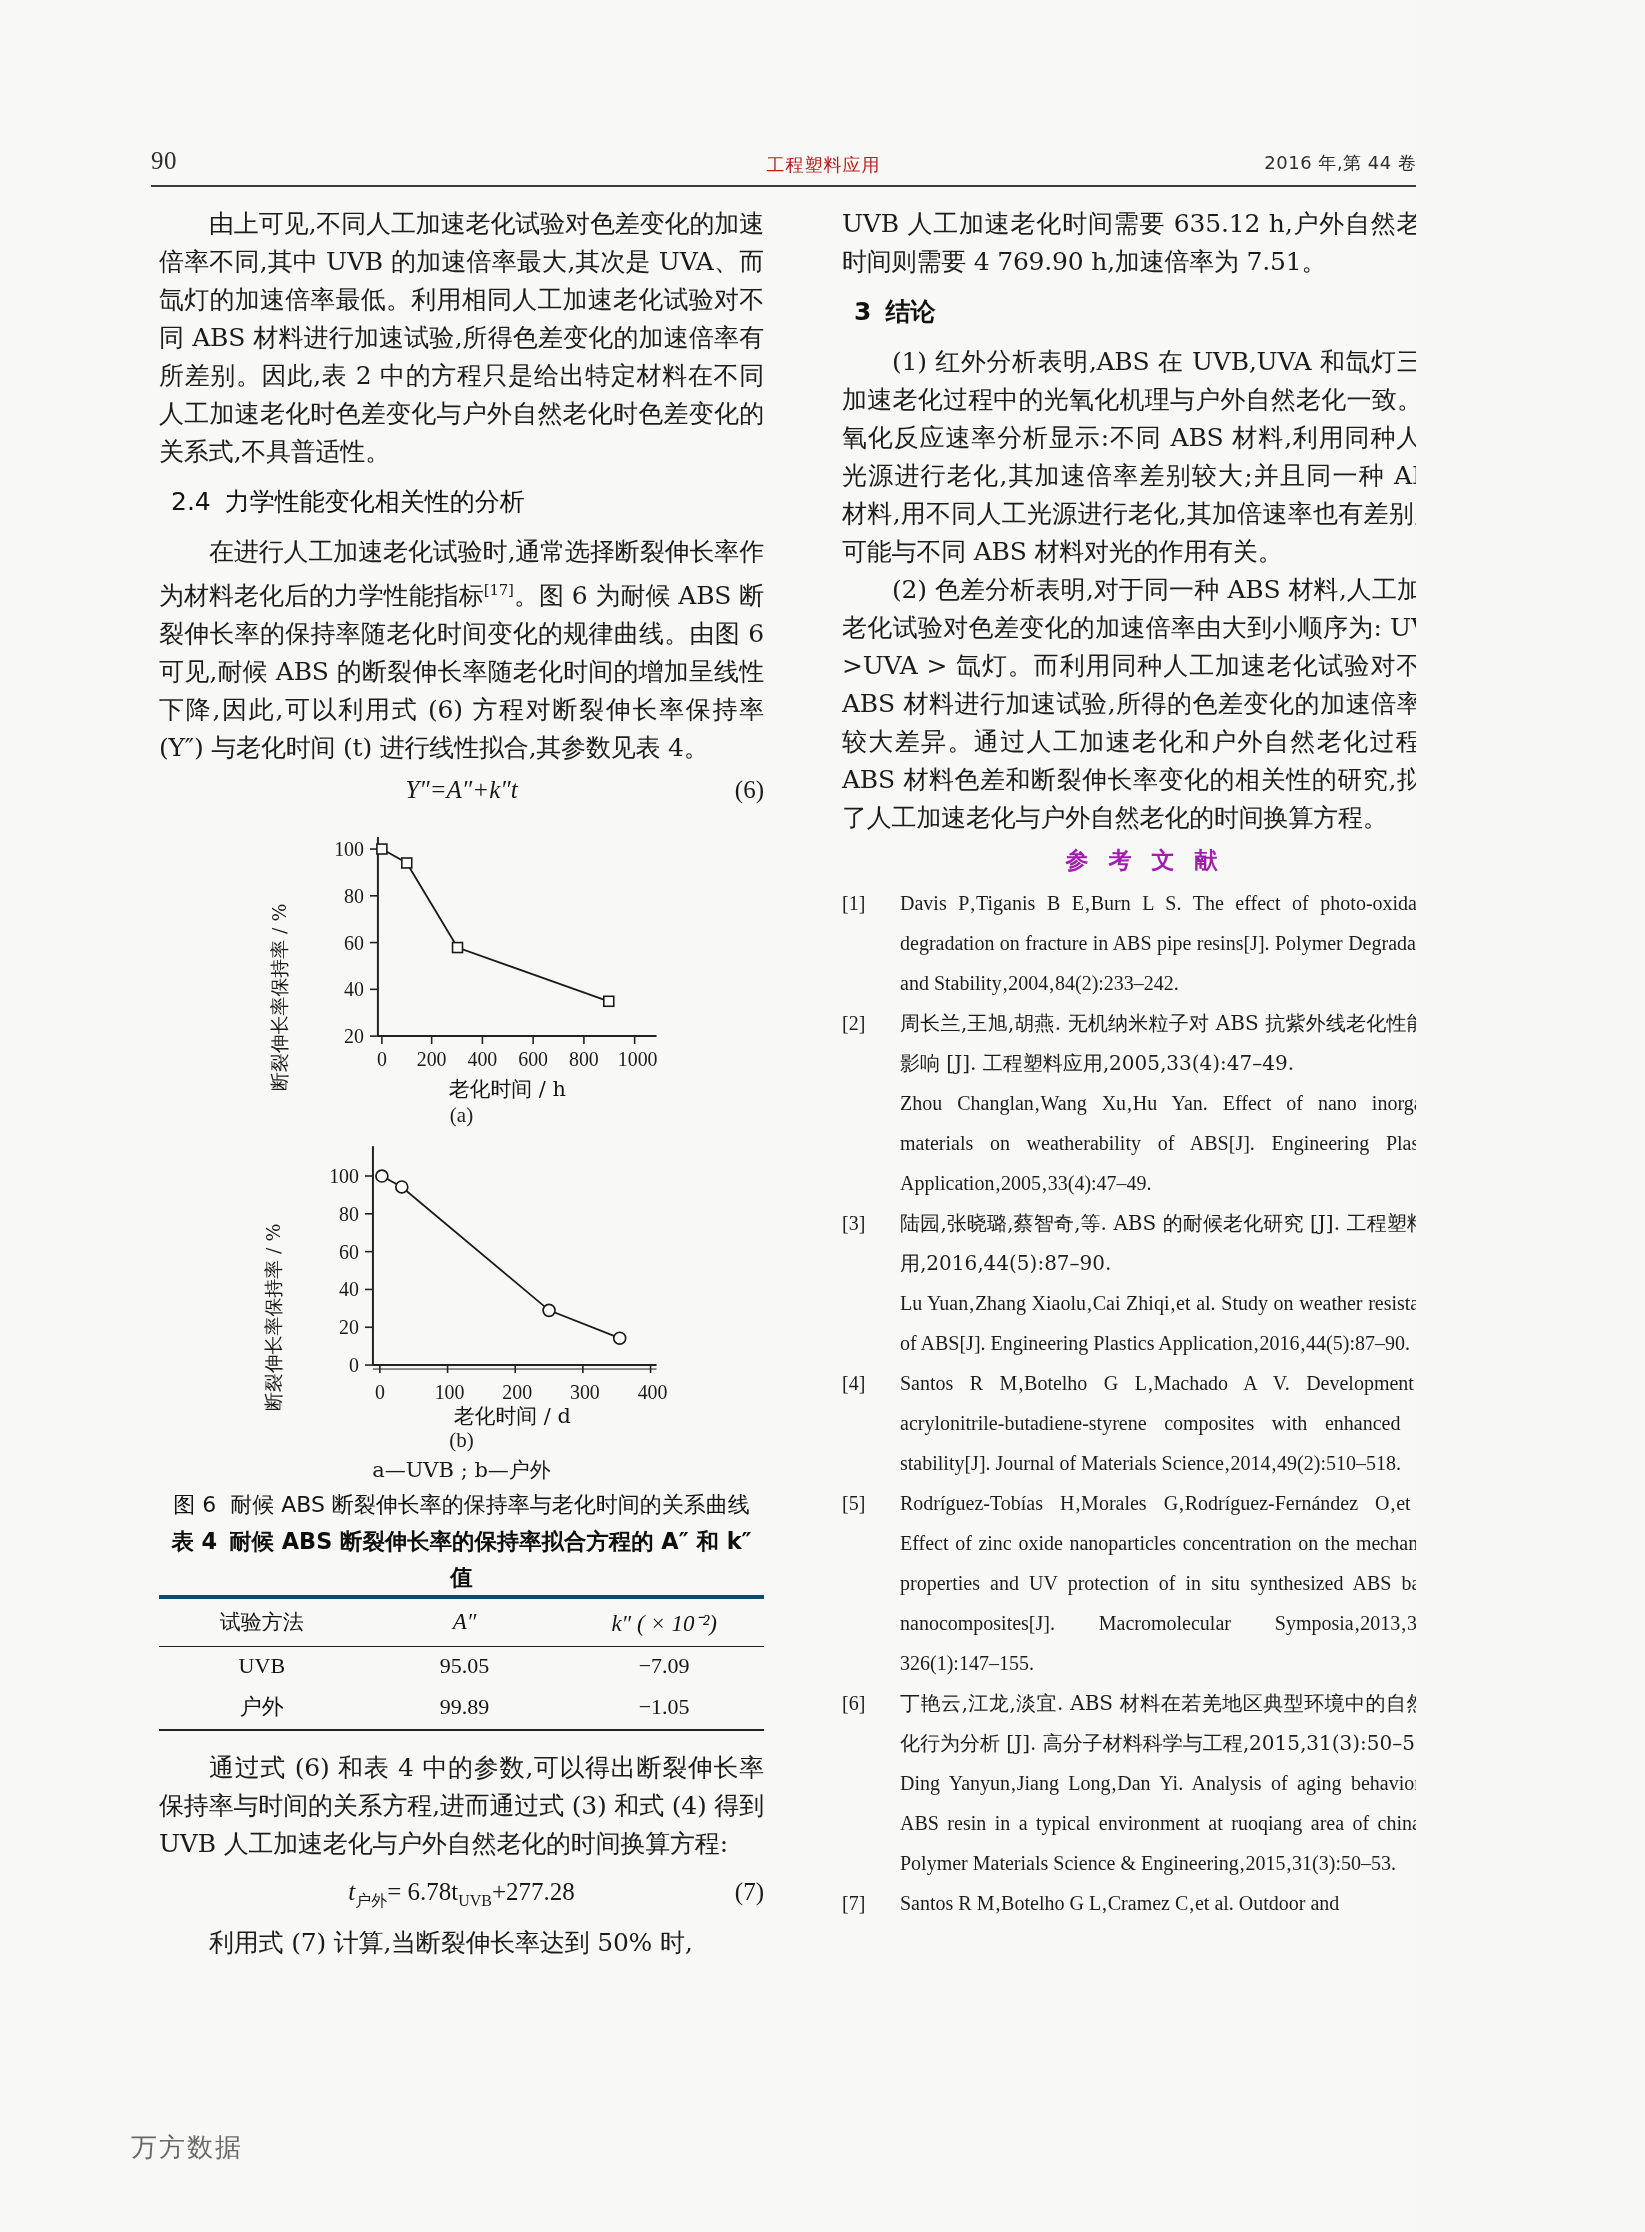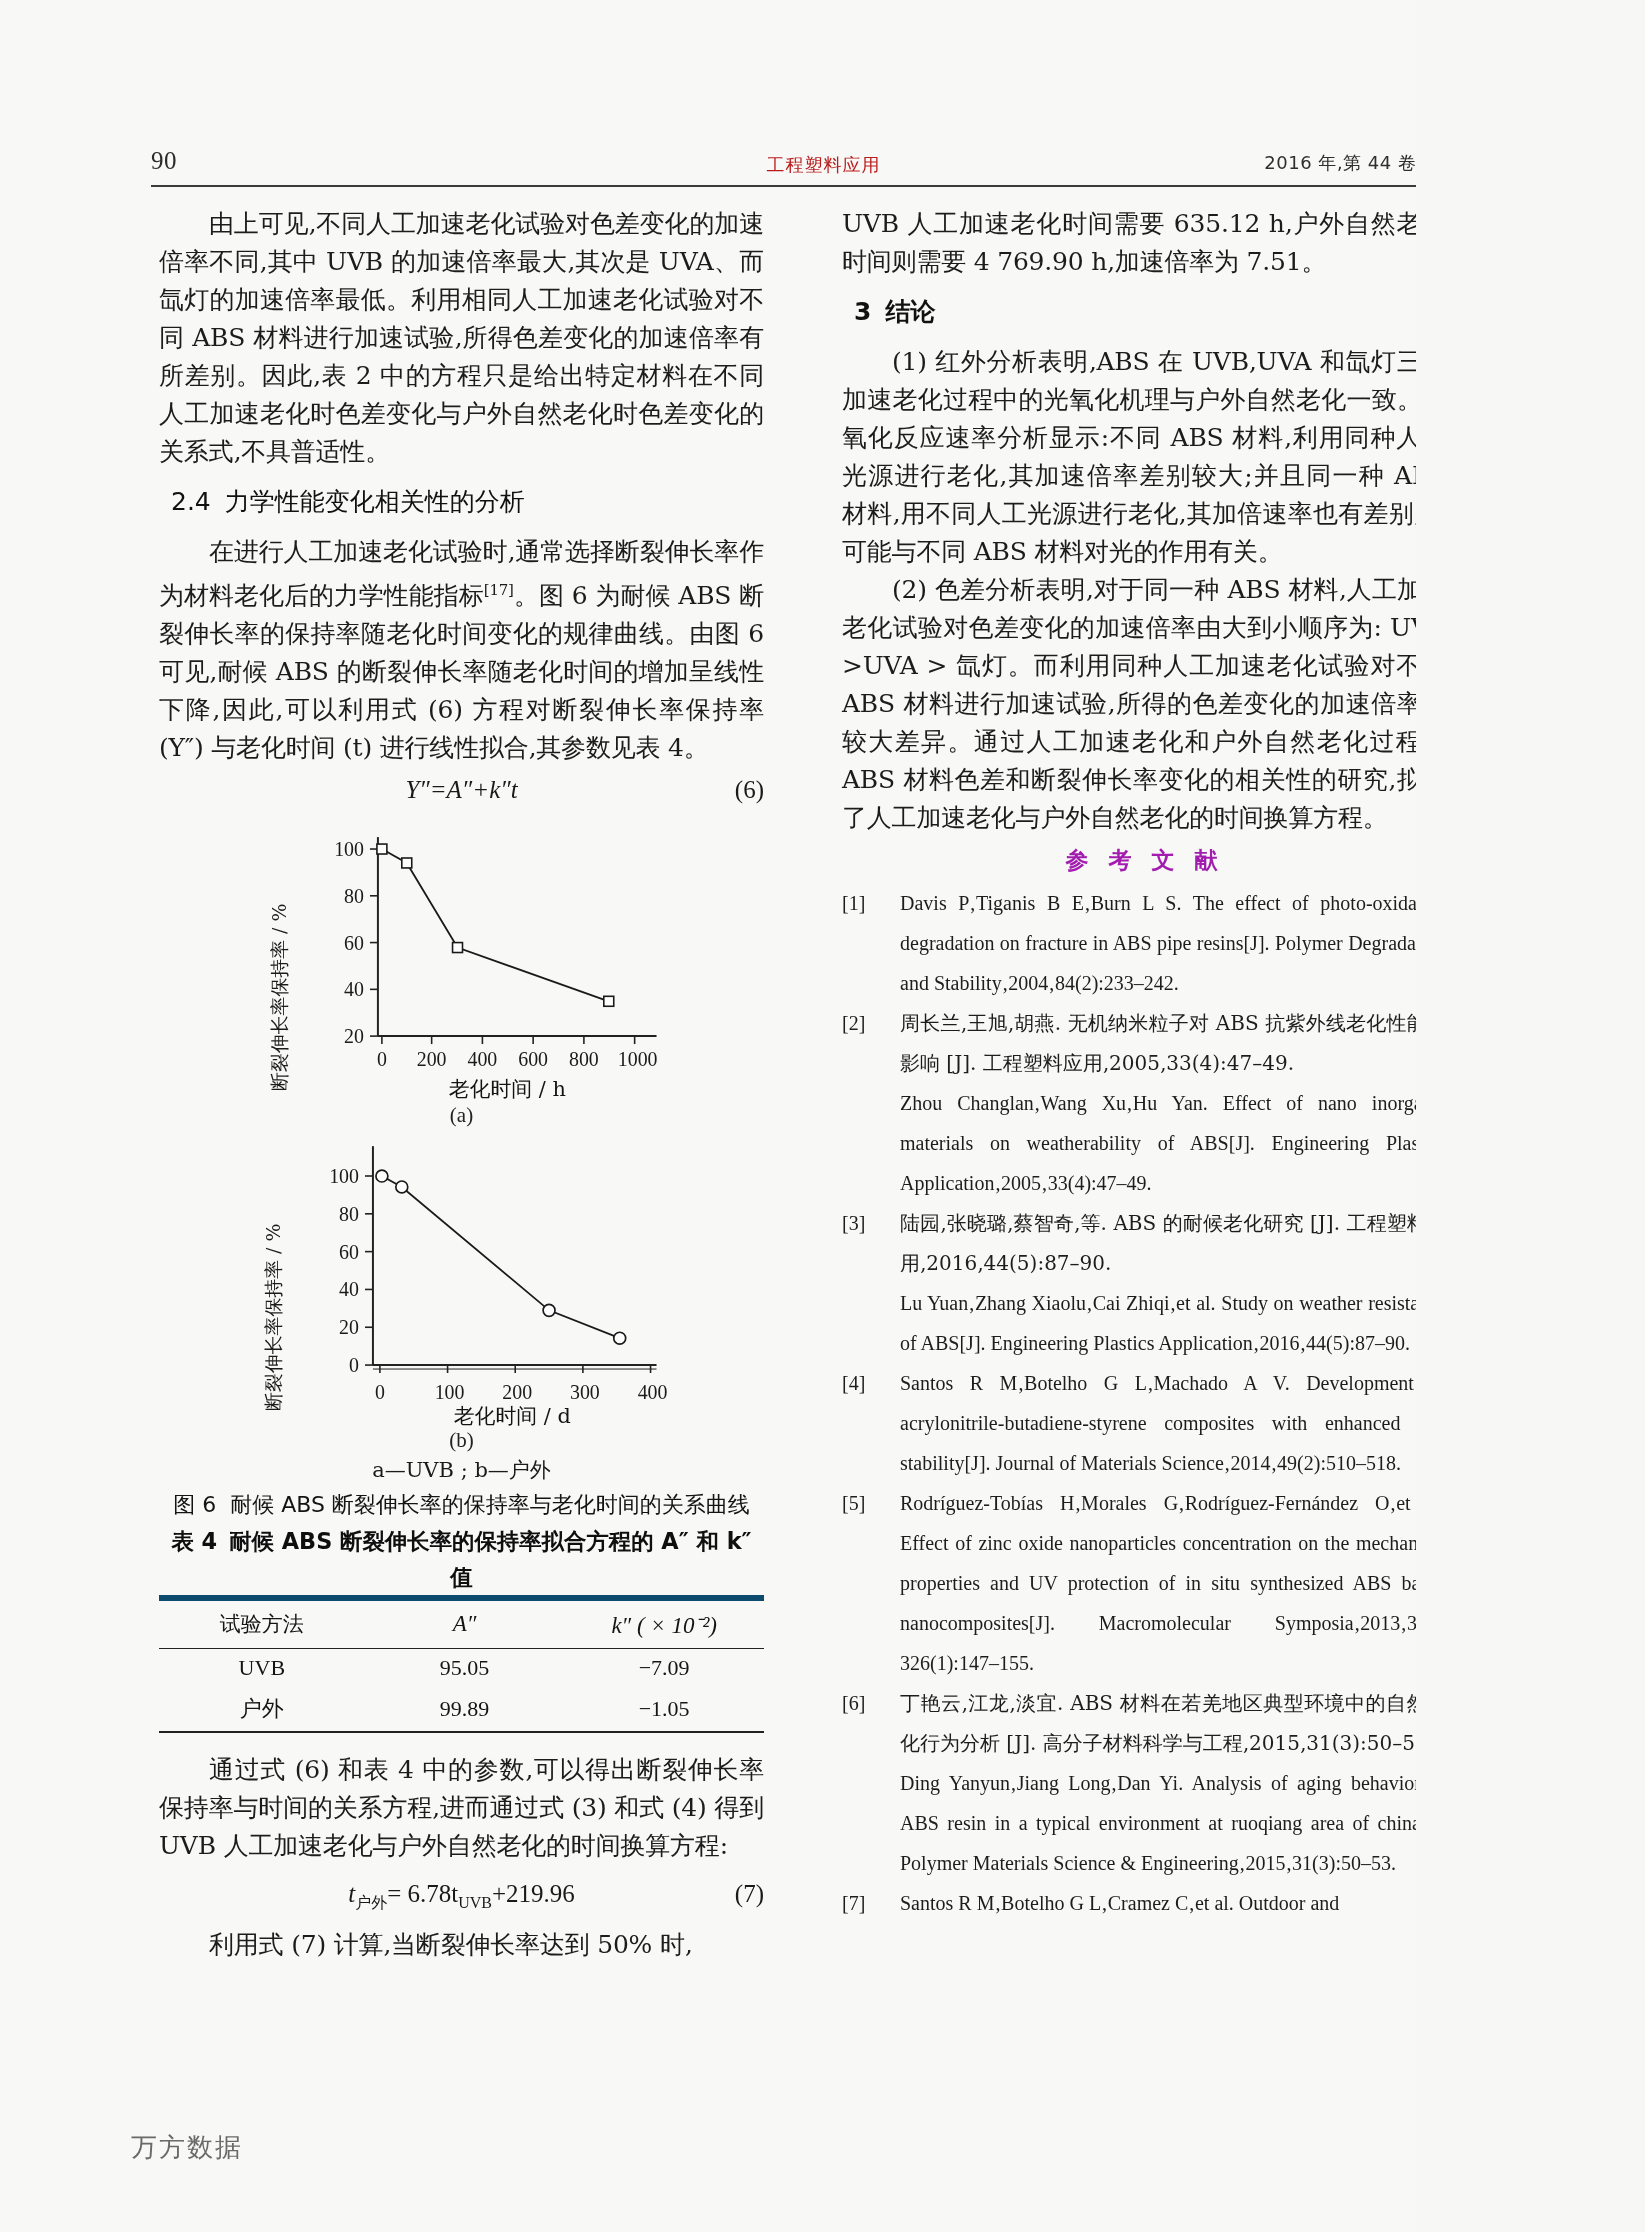--- a/index.html
+++ b/index.html
@@ -167,21 +167,21 @@
     font-family: "Liberation Serif", serif;
     font-style: italic;
     font-size: 23px;
   }
   table.data tbody td {
     padding: 6px 0 7px 0;
     text-align: center;
     font-size: 22px;
   }
   .trule-dbl {
-    border-top: 6px solid #0c4a6e;
+    border-top: 4px solid #0c4a6e;
     border-bottom: 1px solid #222;
   }
   .tr-thin-top { border-top: 1px solid #222; }
   .trule-bot { border-bottom: 2px solid #222; }
 
   
   .refhead {
     text-align: center;
     font-size: 23px;
     font-weight: bold;
@@ -384,21 +384,21 @@
           <td>户外</td>
           <td>99.89</td>
           <td>−1.05</td>
         </tr>
       </tbody>
     </table>
 
     <p class="body indent" style="margin-top:18px;">通过式 (6) 和表 4 中的参数‚可以得出断裂伸长率保持率与时间的关系方程‚进而通过式 (3) 和式 (4) 得到 UVB 人工加速老化与户外自然老化的时间换算方程:</p>
 
     <div class="formula" style="margin-top:6px;">
-      <span>t</span><sub class="sm">户外</sub><span class="up">= 6.78t</span><sub class="sm">UVB</sub><span class="up">+219.96</span>
+      <span>t</span><sub class="sm">户外</sub><span class="up">= 6.78t</span><sub class="sm">UVB</sub><span class="up">+277.28</span>
       <span class="tag">(7)</span>
     </div>
 
     <p class="body indent">利用式 (7) 计算‚当断裂伸长率达到 50% 时‚</p>
   </div>
 
   <div class="col col-right">
 
     <p class="body">UVB 人工加速老化时间需要 635.12  h‚户外自然老化时间则需要 4 769.90  h‚加速倍率为 7.51。</p>
 

